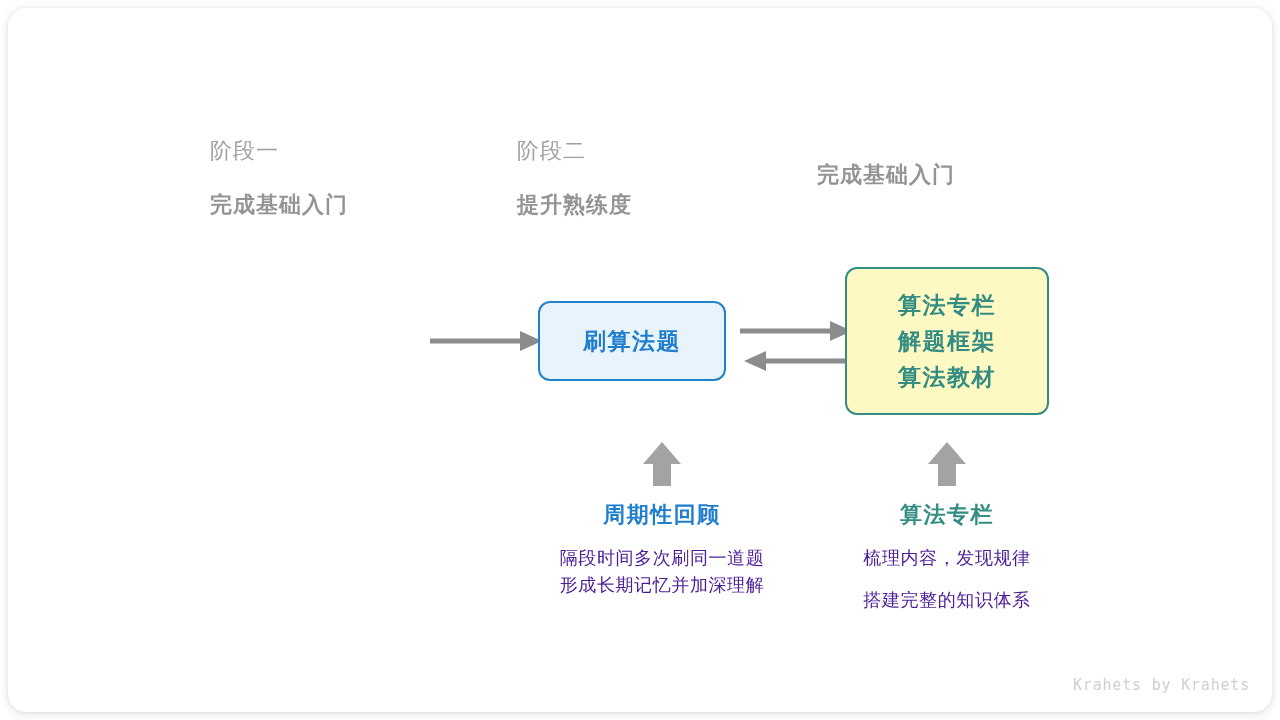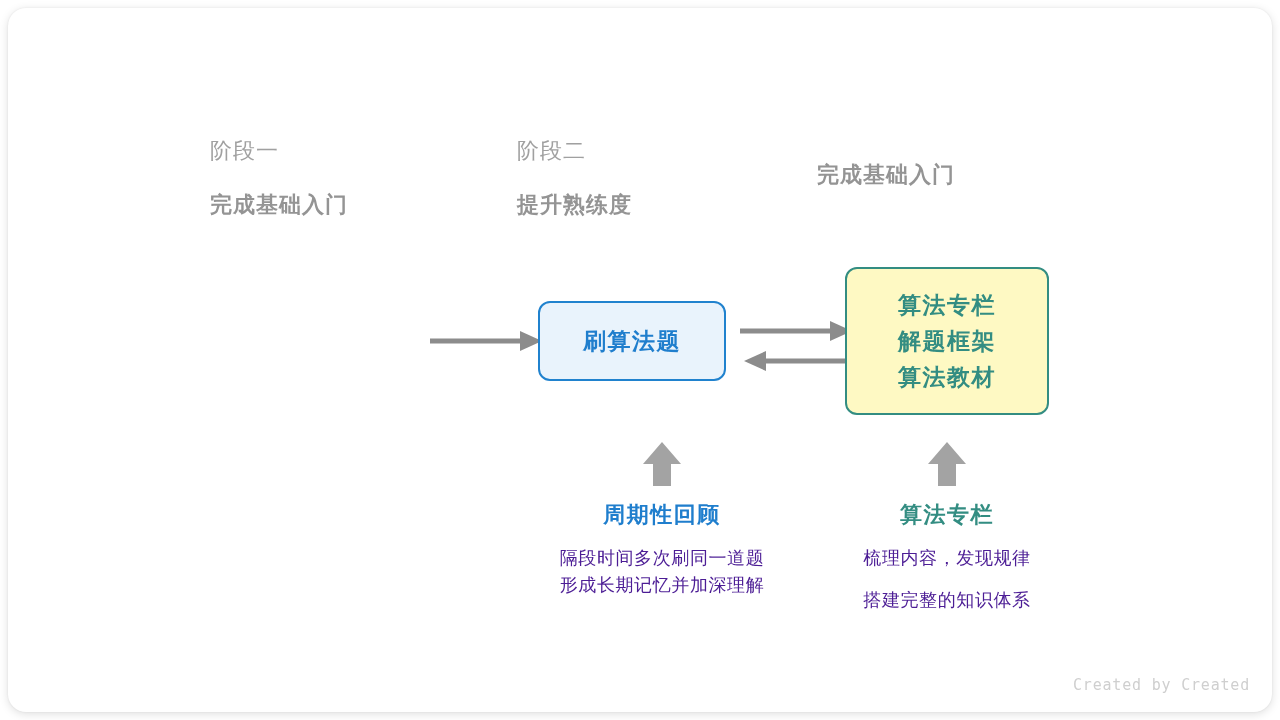--- a/index.html
+++ b/index.html
@@ -196,16 +196,16 @@
 
     <div class="tip" id="tip-summary" style="left:789px; top:432px;">
       <svg class="up-arrow" width="42" height="48" viewBox="0 0 42 48">
         <polygon points="21,2 40,24 30,24 30,46 12,46 12,24 2,24" fill="#a3a3a3"></polygon>
       </svg>
       <div class="tip-title">算法专栏</div>
       <div class="tip-desc">梳理内容，发现规律</div>
       <div class="tip-desc" style="margin-top:15px;text-align:center;">搭建完整的知识体系</div>
     </div>
 
-    <div id="credit">Created by Created</div>
+    <div id="credit">Krahets by Krahets</div>
 
   </div>
 </div>
 
 </body></html>

